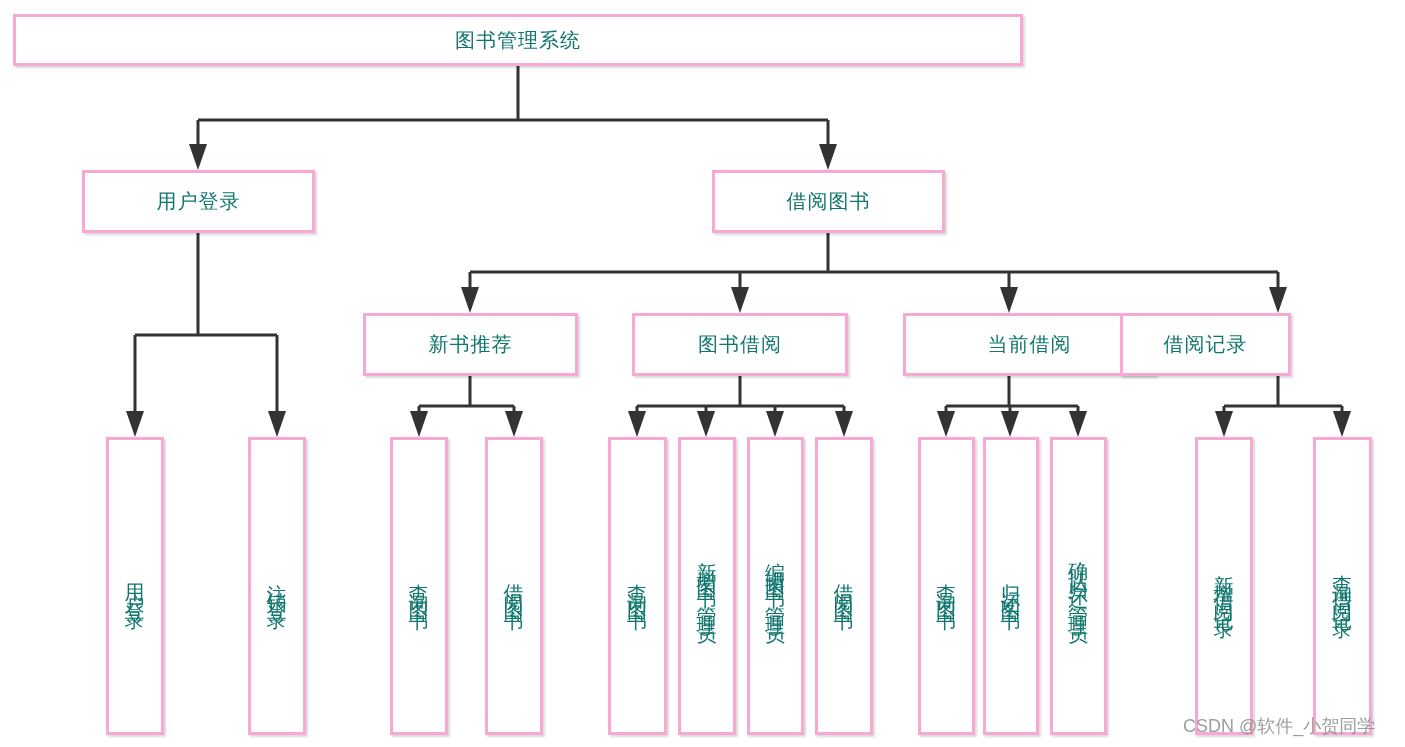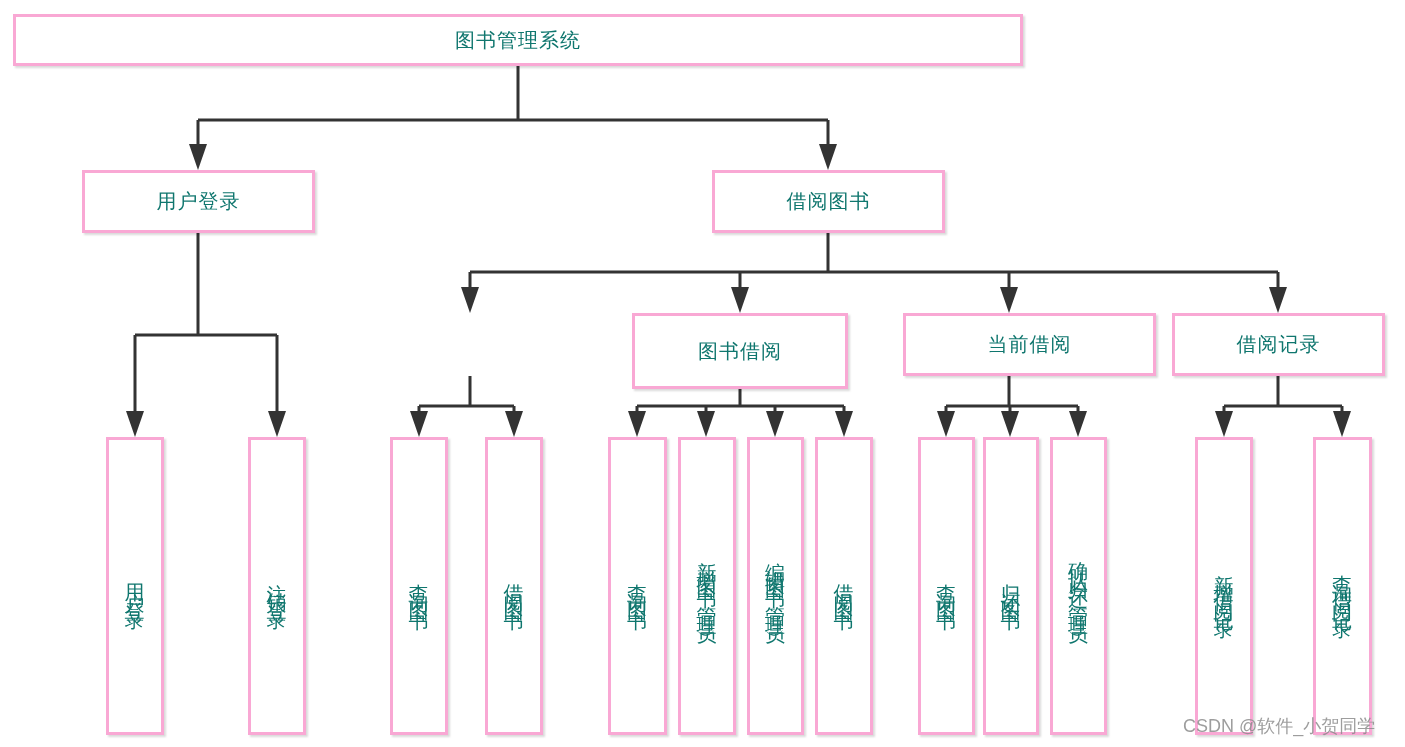--- a/index.html
+++ b/index.html
@@ -106,23 +106,24 @@
       <polygon points="1215,411 1233,411 1224,437"></polygon>
       <polygon points="1333,411 1351,411 1342,437"></polygon>
     </g>
   </svg>
 
   <div class="node" style="left:13px; top:14px; width:1010px; height:52px;">图书管理系统</div>
 
   <div class="node" style="left:82px; top:170px; width:233px; height:63px;">用户登录</div>
   <div class="node" style="left:712px; top:170px; width:233px; height:63px;">借阅图书</div>
 
-  <div class="node" style="left:632px; top:313px; width:216px; height:76px;">图书借阅</div>
+  <div class="node" style="left:363px; top:313px; width:215px; height:63px;">新书推荐</div>
+  <div class="node" style="left:632px; top:313px; width:216px; height:63px;">图书借阅</div>
   <div class="node" style="left:903px; top:313px; width:253px; height:63px;">当前借阅</div>
-  <div class="node" style="left:1172px; top:313px; width:213px; height:63px;">借阅记录</div>
+  <div class="node" style="left:1120px; top:313px; width:171px; height:63px;">借阅记录</div>
 
   <div class="node leaf" style="left:106px; top:437px; width:58px; height:298px;">用户登录</div>
   <div class="node leaf" style="left:248px; top:437px; width:58px; height:298px;">注销登录</div>
 
   <div class="node leaf" style="left:390px; top:437px; width:58px; height:298px;">查询图书</div>
   <div class="node leaf" style="left:485px; top:437px; width:58px; height:298px;">借阅图书</div>
 
   <div class="node leaf" style="left:608px; top:437px; width:59px; height:298px;">查询图书</div>
   <div class="node leaf" style="left:678px; top:437px; width:58px; height:298px;">新增图书（管理员）</div>
   <div class="node leaf" style="left:747px; top:437px; width:57px; height:298px;">编辑图书（管理员）</div>

